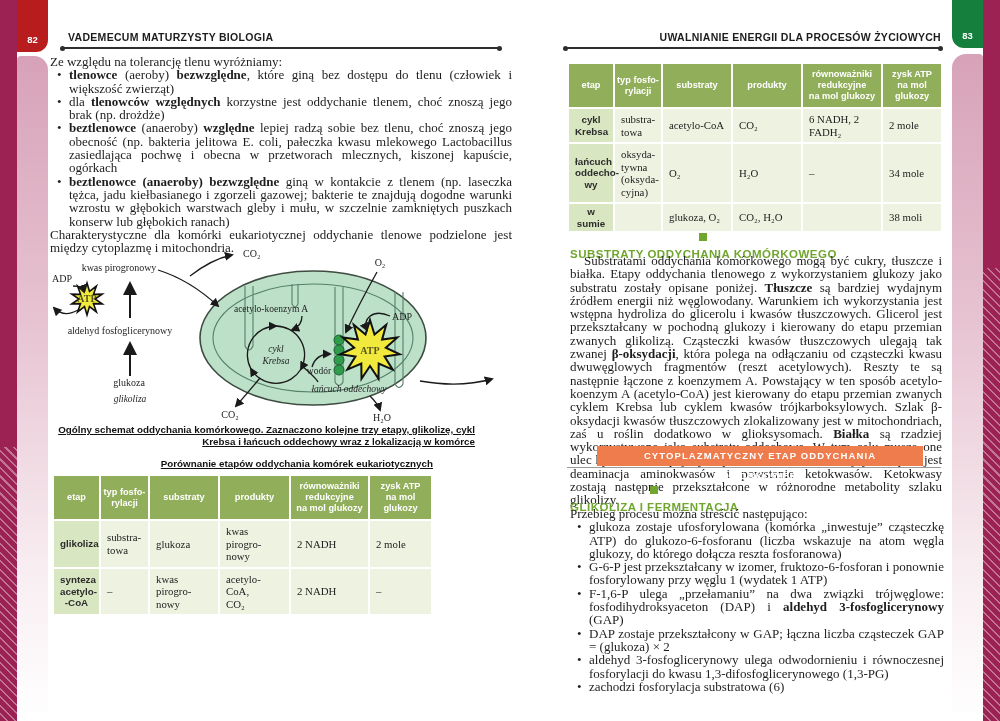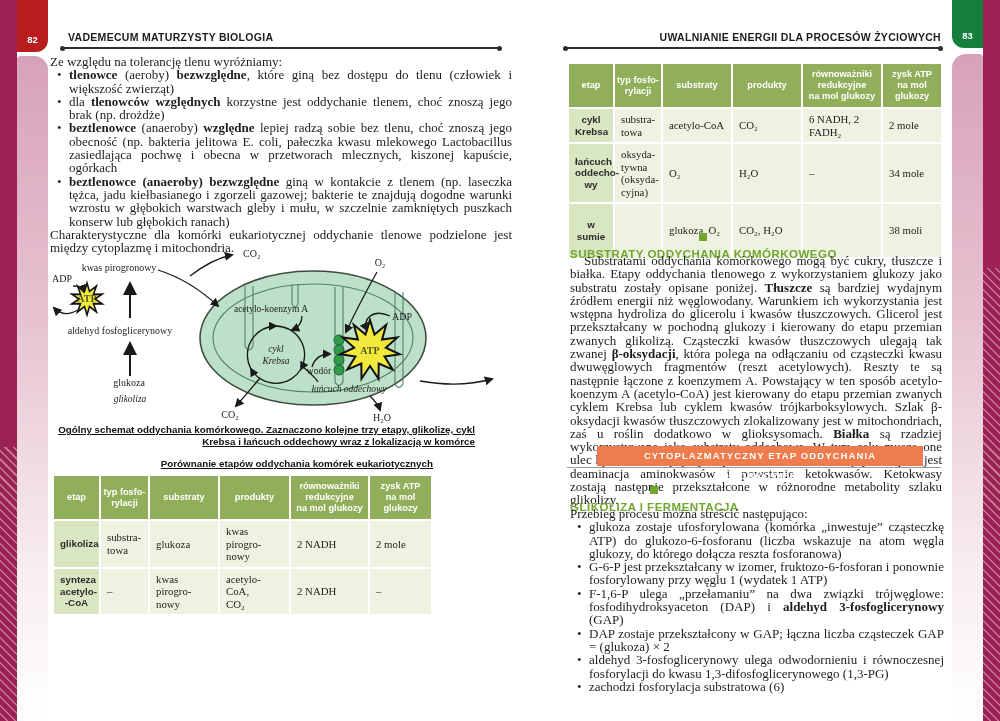--- a/index.html
+++ b/index.html
@@ -35,21 +35,21 @@
   
   .figcap{position:absolute;font:bold 9.8px "Liberation Sans",sans-serif;line-height:12px;text-align:right;color:#111;text-decoration:underline;}
   
   table.etable{position:absolute;border-collapse:separate;border-spacing:2px;table-layout:fixed;}
   .etable th{background:#91af5a;color:#fff;font:bold 9.2px "Liberation Sans",sans-serif;line-height:11px;
      white-space:pre-line;text-align:center;vertical-align:middle;padding:5px 2px;}
   .etable td{background:#eef2e1;font-size:10.8px;line-height:12.5px;white-space:pre-line;
      padding:4px 6px;vertical-align:middle;text-align:left;}
   .etable td.rowhead{background:#d9e6c2;font:bold 9.8px "Liberation Sans",sans-serif;line-height:11.5px;
      text-align:center;color:#2c2c2c;}
-  .etable tr.compact td{padding:15px 6px;margin-left:44px;}
+  .etable tr.compact td{padding:2px 6px;margin-left:44px;}
   
   .dg-label{font-family:"Liberation Serif","DejaVu Serif",serif;font-size:10px;fill:#1d1d1d;}
   .dg-italic{font-style:italic;font-size:9.5px;}
   .dg-small{font-size:9.5px;}
   .arrowline{fill:none;stroke:#1a1a1a;stroke-width:1.3;}
   .thick{stroke-width:2;}
   .membrane{fill:none;stroke:#56806a;stroke-width:1.1;}
   .atp-text{font:bold 10px "Liberation Serif",serif;fill:#55551c;text-anchor:middle;}
 </style>
 </head>

